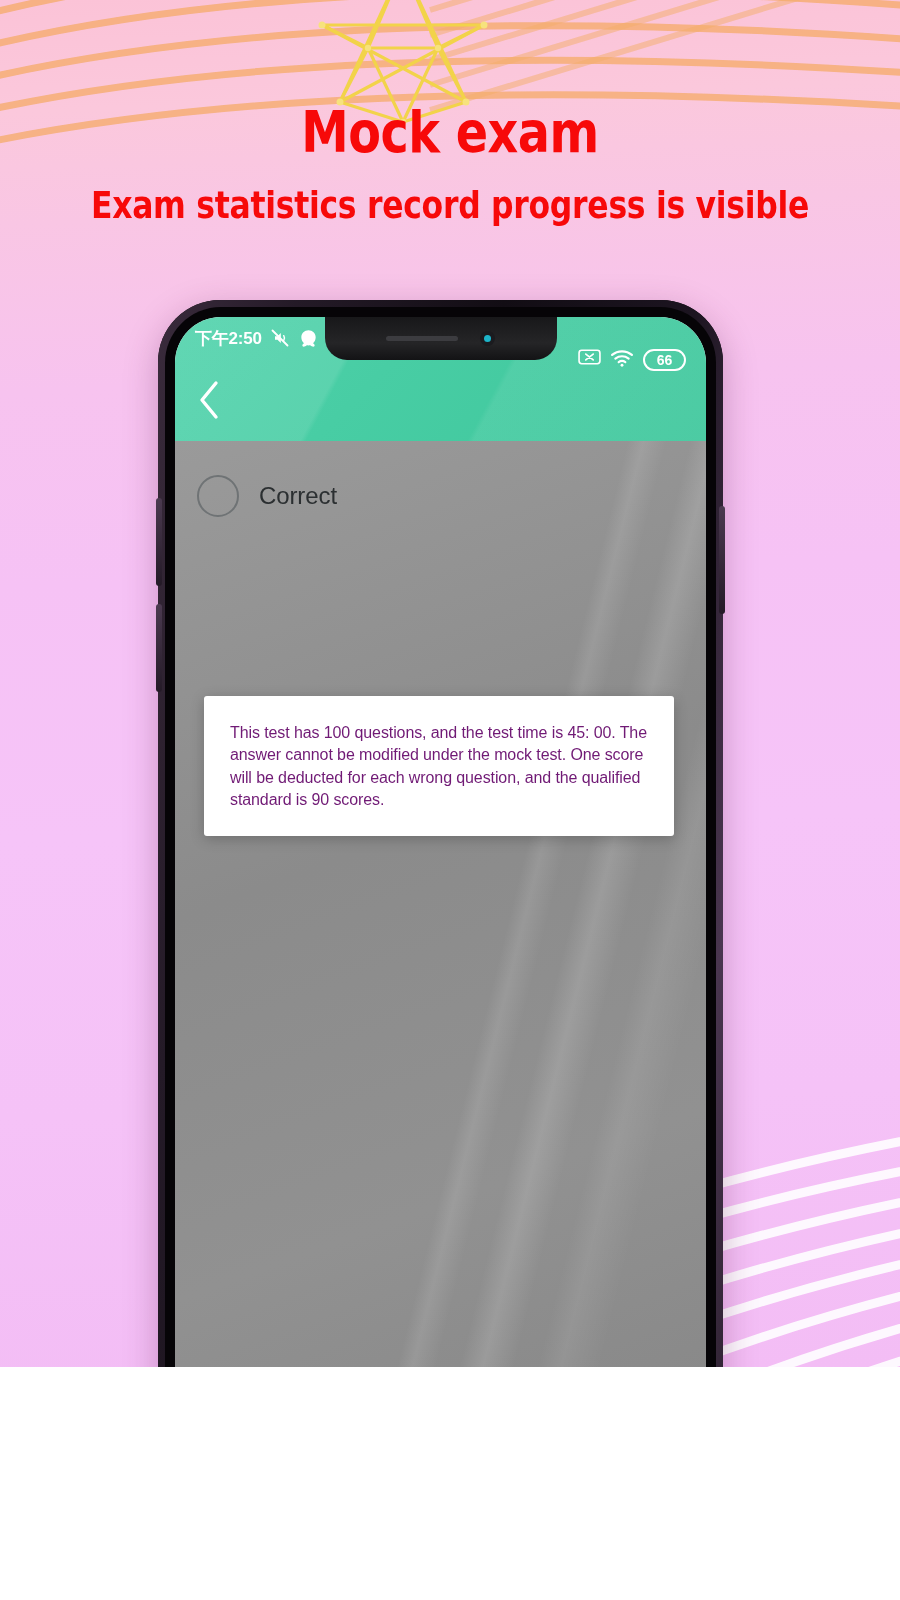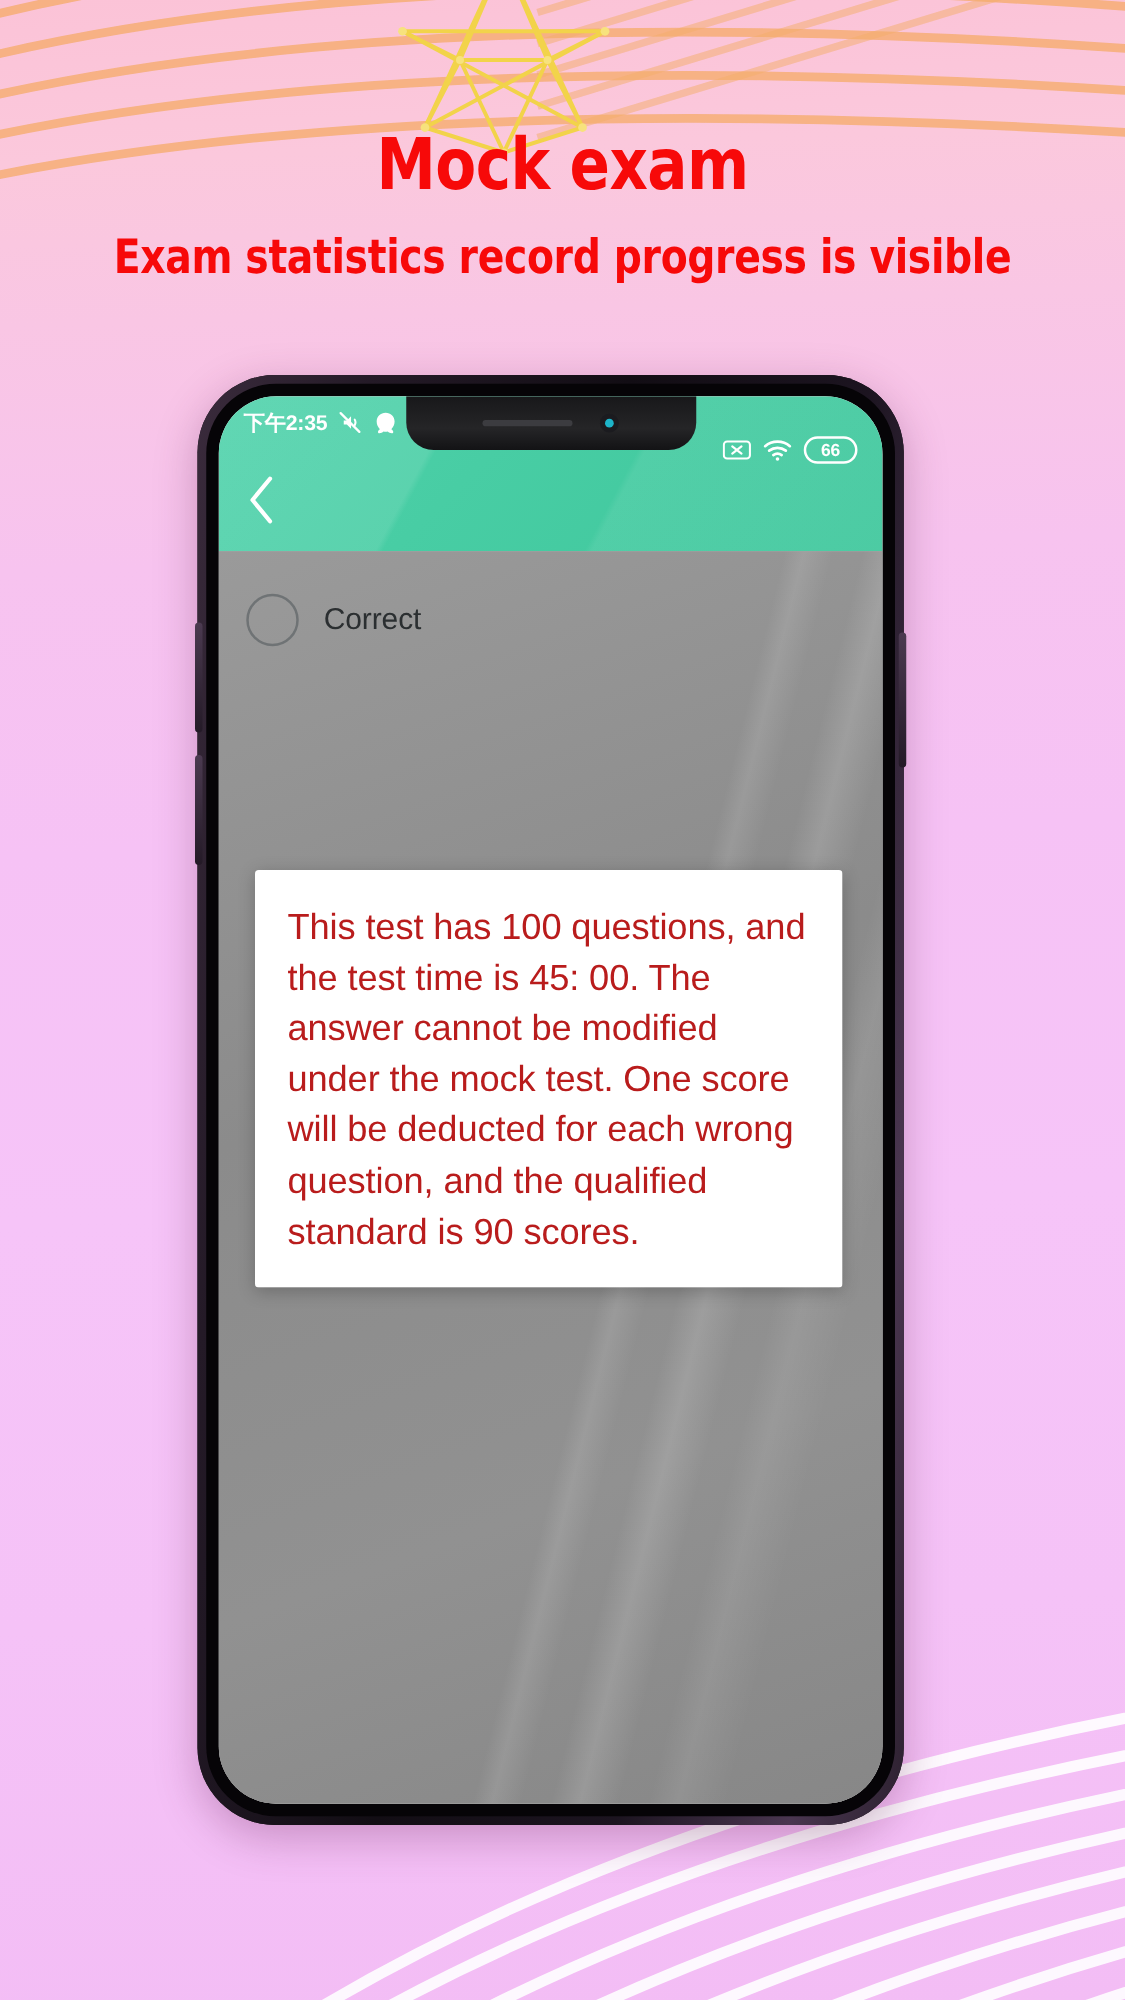--- a/index.html
+++ b/index.html
@@ -8,21 +8,21 @@
     width: 900px;
     height: 1600px;
     overflow: hidden;
     font-family: "Liberation Sans", sans-serif;
   }
 
   
   .promo-page {
     position: relative;
     width: 900px;
-    height: 1600px;
+    height: 1367px;
     background: linear-gradient(178deg, #fbc3d7 0%, #fbc8dc 8%, #f9c6e4 16%,
                                 #f7c3ef 28%, #f6c2f5 42%, #f6c4f8 60%,
                                 #f5c2f7 80%, #f3bdf5 100%);
     overflow: hidden;
   }
 
   
   .wave-deco-top {
     position: absolute;
     left: -120px; top: -430px;
@@ -140,21 +140,21 @@
     height: 42px;
     display: flex;
     align-items: center;
     padding: 0 20px;
     color: #ffffff;
     font-size: 17px;
     font-weight: 700;
     z-index: 2;
   }
   .sb-left { display: flex; align-items: center; gap: 8px; }
-  .sb-right { margin-left: auto; display: flex; align-items: center; gap: 9px; margin-top: 44px; }
+  .sb-right { margin-left: auto; display: flex; gap: 9px; margin-top: 44px; }
   .sb-time { letter-spacing: -0.2px; }
 
   .notch {
     position: absolute;
     left: 50%; top: 0;
     transform: translateX(-50%);
     width: 232px; height: 43px;
     background: linear-gradient(180deg, #18181a 0%, #252527 60%, #131315 100%);
     border-radius: 0 0 22px 22px;
     z-index: 5;
@@ -243,22 +243,22 @@
     position: absolute;
     left: 29px; top: 255px;
     width: 470px;
     border-radius: 3px;
     overflow: hidden;
     box-shadow: 0 3px 14px rgba(0,0,0,.22);
   }
   .modal-text {
     background: #ffffff;
     padding: 26px 26px 24px;
-    color: #b91c1c;
-    font-size: 29px;
+    color: #701a75;
+    font-size: 16px;
     line-height: 1.4;
     letter-spacing: -0.1px;
   }
   .modal-action {
     background: #3fcc9c;
     color: #ffffff;
     font-size: 24px;
     text-align: center;
     padding: 17px 0 18px;
     letter-spacing: -0.1px;
@@ -354,21 +354,21 @@
 
         <div class="notch">
           <div class="notch-speaker"></div>
           <div class="notch-cam">
               <i></i>
             </div>
         </div>
 
         <div class="statusbar">
           <div class="sb-left">
-            <span class="sb-time">下午2:35</span>
+            <span class="sb-time">下午2:50</span>
             <svg width="20" height="20" viewBox="0 0 24 24">
               <path d="M6 10v4h3l4 4V6l-4 4H6z" fill="#fff"></path>
               <path d="M3 3 L21 21" stroke="#fff" stroke-width="2.2" stroke-linecap="round"></path>
               <path d="M16.5 9.2c1 1.6 1 4 0 5.6" stroke="#fff" stroke-width="1.8" fill="none" stroke-linecap="round"></path>
             </svg>
             <svg width="21" height="21" viewBox="0 0 24 24">
               <path d="M12 2.6c4.6 0 8.2 3.3 8.2 8 0 3-1.2 5.3-3 6.9
                        1 .6 1.8 1.6 1.8 2.6 0 .7-.5 1.2-1.3 1.2-1.4 0-2.8-.8-3.8-1.6
                        -.6.1-1.2.2-1.9.2s-1.3-.1-1.9-.2c-1 .8-2.4 1.6-3.8 1.6
                        -.8 0-1.3-.5-1.3-1.2 0-1 .8-2 1.8-2.6-1.8-1.6-3-3.9-3-6.9

